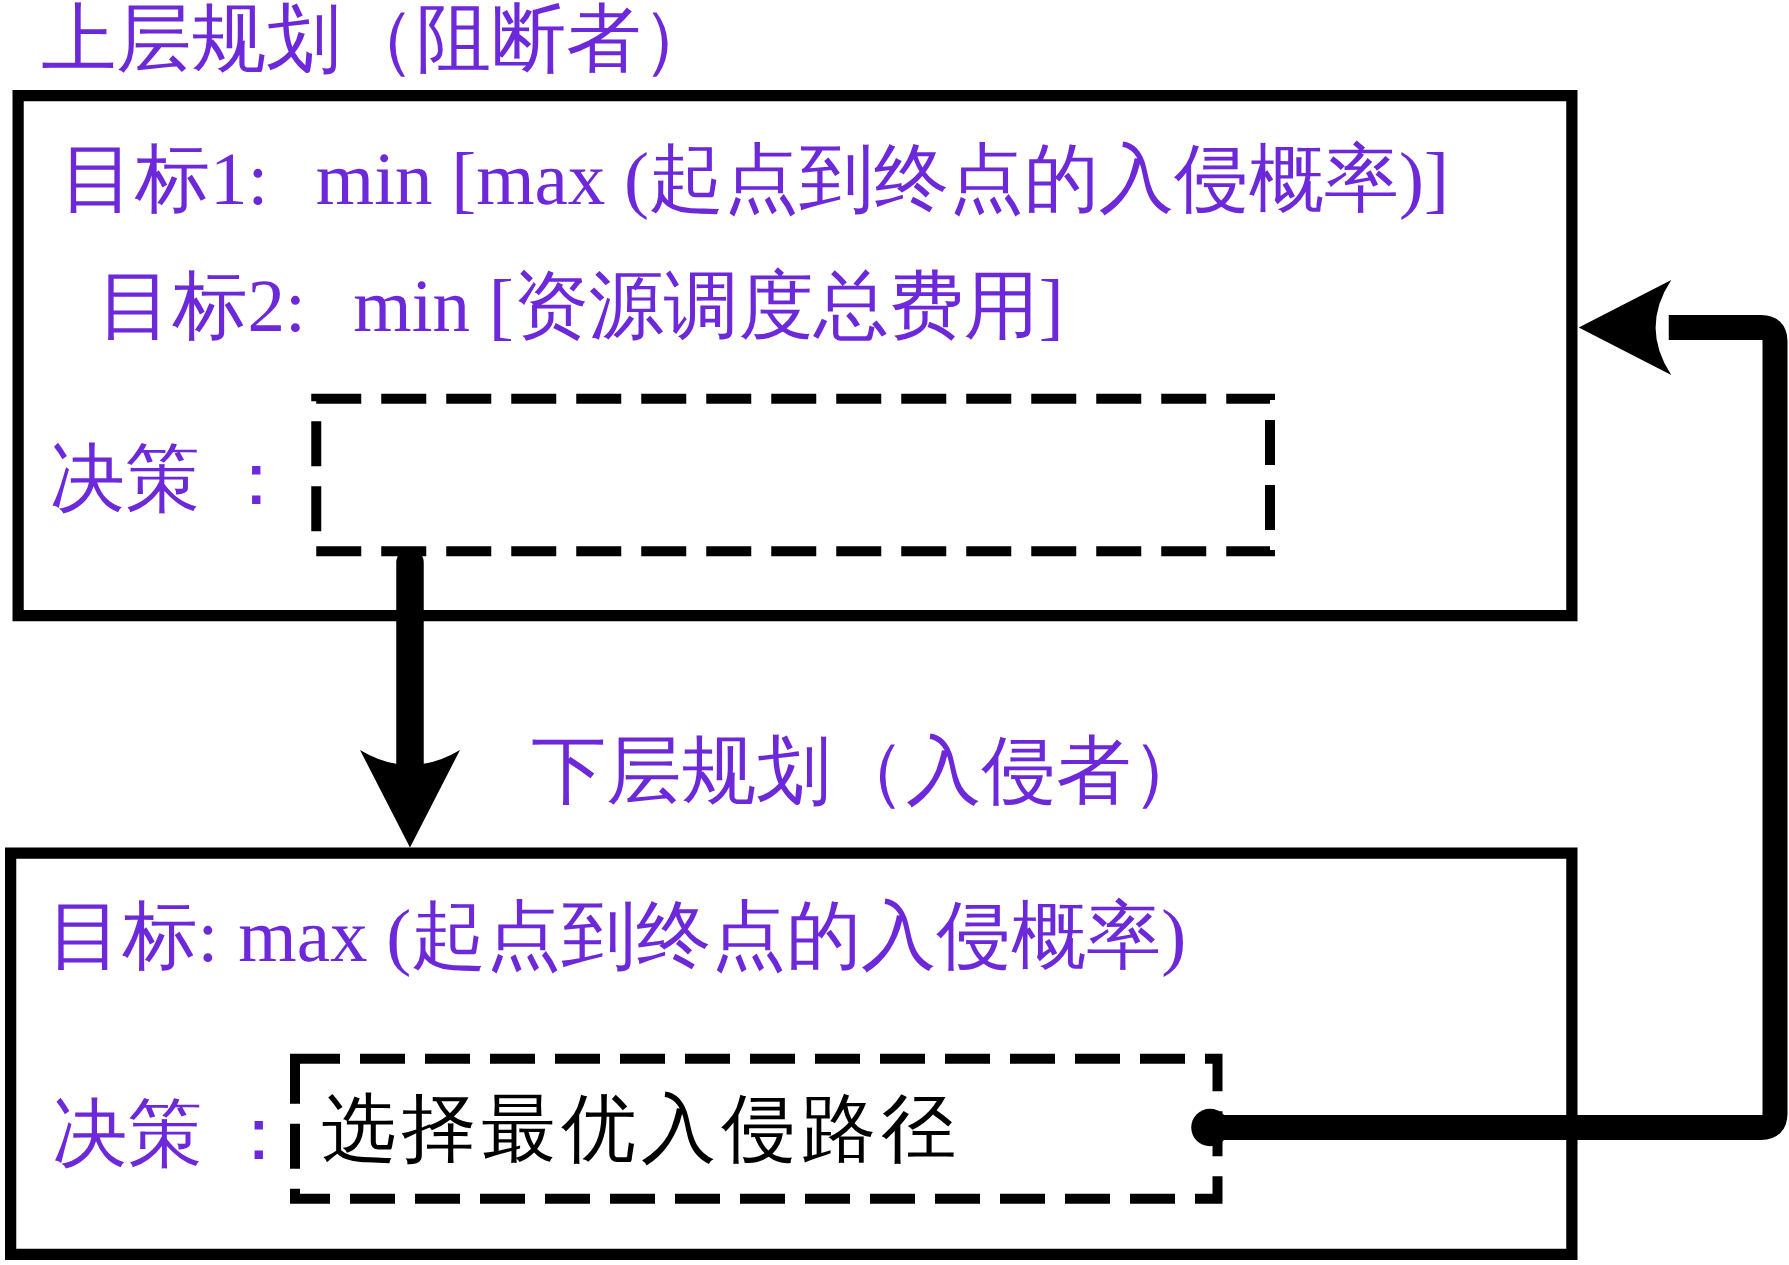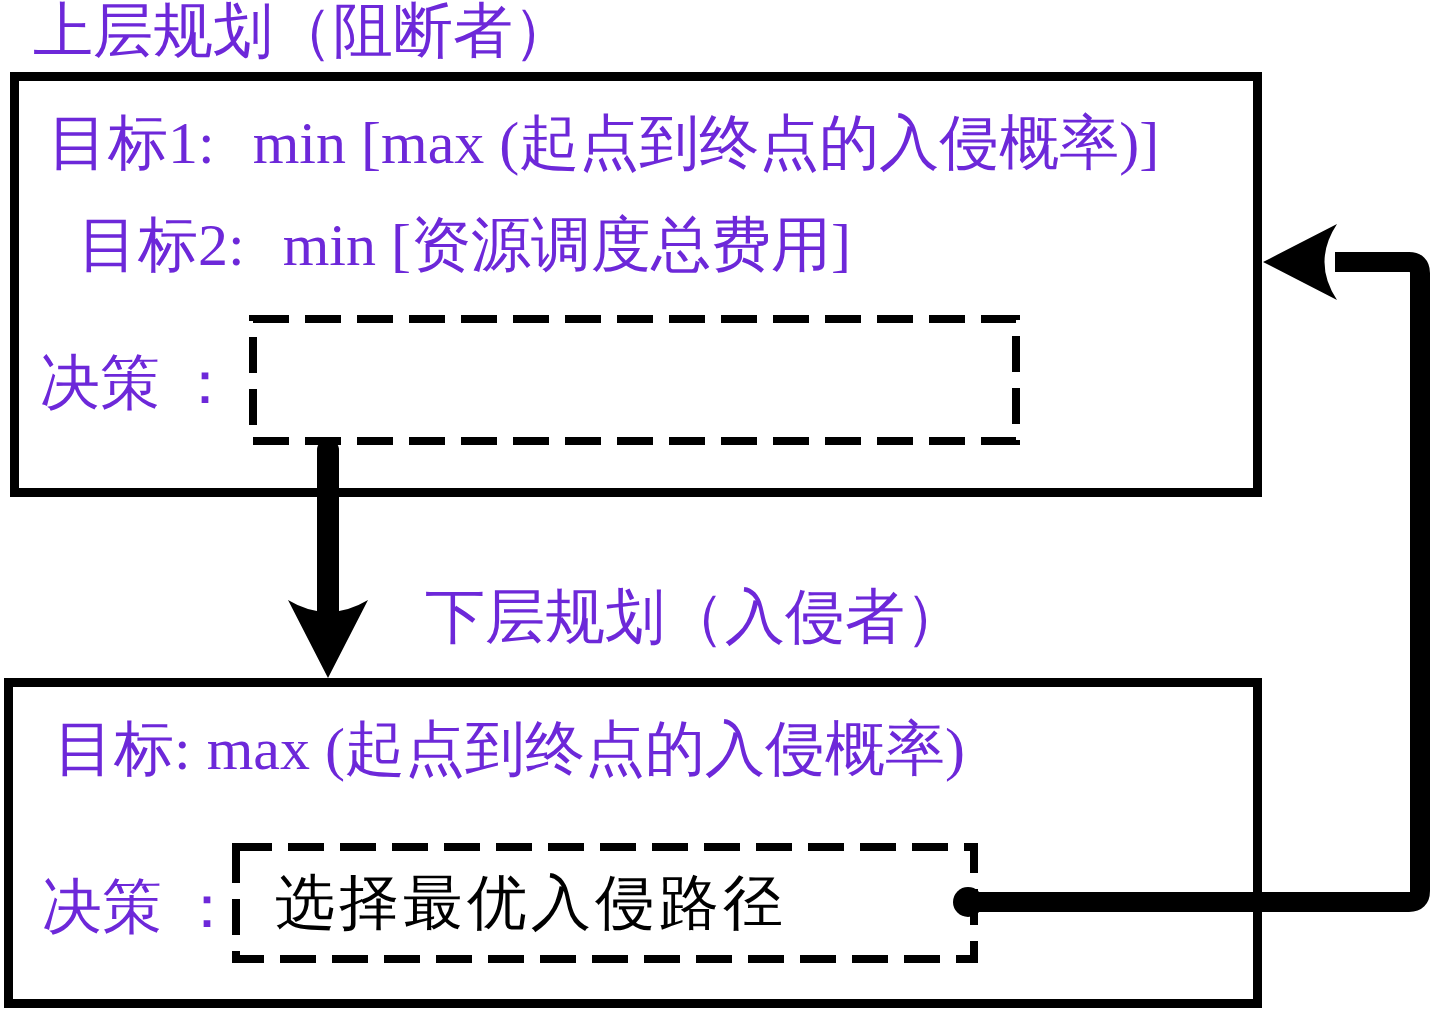--- a/index.html
+++ b/index.html
@@ -32,39 +32,39 @@
   .upper-box { left: 10px;  top: 72px;  width: 1252px; height: 425px; }
   .lower-box { left: 4px;   top: 678px; width: 1258px; height: 330px; }
 
   .upper-title { left: 33px;  top: 0px; }
   .lower-title { left: 425px; top: 586px; text-align: right; }
 
   .obj1-row { left: 48px; top: 112px; }
   .obj2-row { left: 36px; top: 214px; margin-left: 42px; }
   .upper-decision-label { left: 40px; top: 352px; }
 
-  .lower-obj-row { left: 38px; top: 718px; margin-left: 16px; }
+  .lower-obj-row { left: 38px; top: 718px; }
   .lower-decision-label { left: 42px; top: 876px; }
 
   .expr-gap-wide { margin-left: 38px; }
   .expr-gap-narrow { margin-left: 16px; }
 
   .decision-box {
     position: absolute;
     box-sizing: border-box;
     display: flex;
     align-items: center;
     background: transparent;
   }
   .upper-decision-box {
     left: 249px; top: 315px; width: 771px; height: 130px;
     padding-left: 38px;
   }
   .lower-decision-box {
-    left: 245px; top: 843px; width: 746px; height: 120px;
+    left: 227px; top: 843px; width: 746px; height: 120px;
     padding-left: 30px;
   }
   .decision-box .txt-inner {
     font-size: 60px;
     letter-spacing: 4px;
     white-space: nowrap;
     color: #000000;
   }
 
   svg.overlay {

